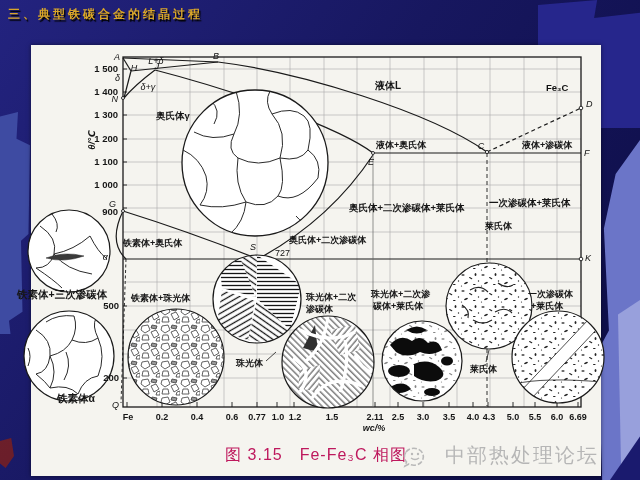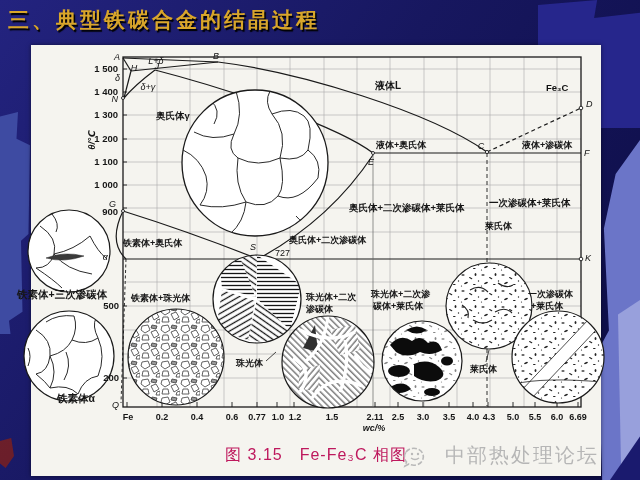--- a/index.html
+++ b/index.html
@@ -12,21 +12,21 @@
   .bg-leftstep{left:0;top:112px;width:30px;height:222px;background:#3e4ba2;
       clip-path:polygon(0 2%,60% 0,55% 12%,100% 15%,95% 55%,70% 58%,75% 90%,30% 94%,35% 100%,0 100%);}
   .bg-rightcol{left:598px;top:140px;width:42px;height:340px;background:#6b75c8;
       clip-path:polygon(42% 10%,100% 0,100% 100%,10% 100%,0 62%,26% 56%,14% 26%);}
   .bg-rightcol2{left:618px;top:300px;width:22px;height:180px;background:#98a0dc;
       clip-path:polygon(0 8%,100% 0,100% 100%,15% 100%);}
   .bg-brdark{left:610px;top:418px;width:30px;height:62px;background:#1a1a6e;
       clip-path:polygon(0 100%,100% 30%,100% 100%);}
   .bg-blred{left:0;top:438px;width:14px;height:30px;background:#7a2020;opacity:.85;
       clip-path:polygon(0 10%,80% 0,100% 60%,40% 100%,0 85%);}
-  .title{position:absolute;left:8px;top:6px;color:#d9a62a;font-size:21px;font-weight:bold;
+  .title{position:absolute;left:8px;top:6px;color:#d9a62a;font-size:12px;font-weight:bold;
          letter-spacing:3px;text-shadow:1.5px 1.5px 1px #000;}
   .panel{position:absolute;left:31px;top:45px;width:570px;height:431px;background:#f5f4ef;
          box-shadow:0 0 4px rgba(0,0,0,.5);}
   .caption{position:absolute;left:0;right:0;top:400px;text-align:center;color:#be185d;
            font-size:16px;font-weight:500;letter-spacing:1px;}
   .watermark{position:absolute;right:2px;bottom:7px;display:flex;align-items:center;gap:17px;
              color:#b6b6b6;font-size:20px;letter-spacing:2px;}
   .diagram-svg{position:absolute;left:0;top:0;}
   svg text{font-family:"Liberation Sans","DejaVu Sans",sans-serif;}
   .zh{font-weight:bold;fill:#161616;}

